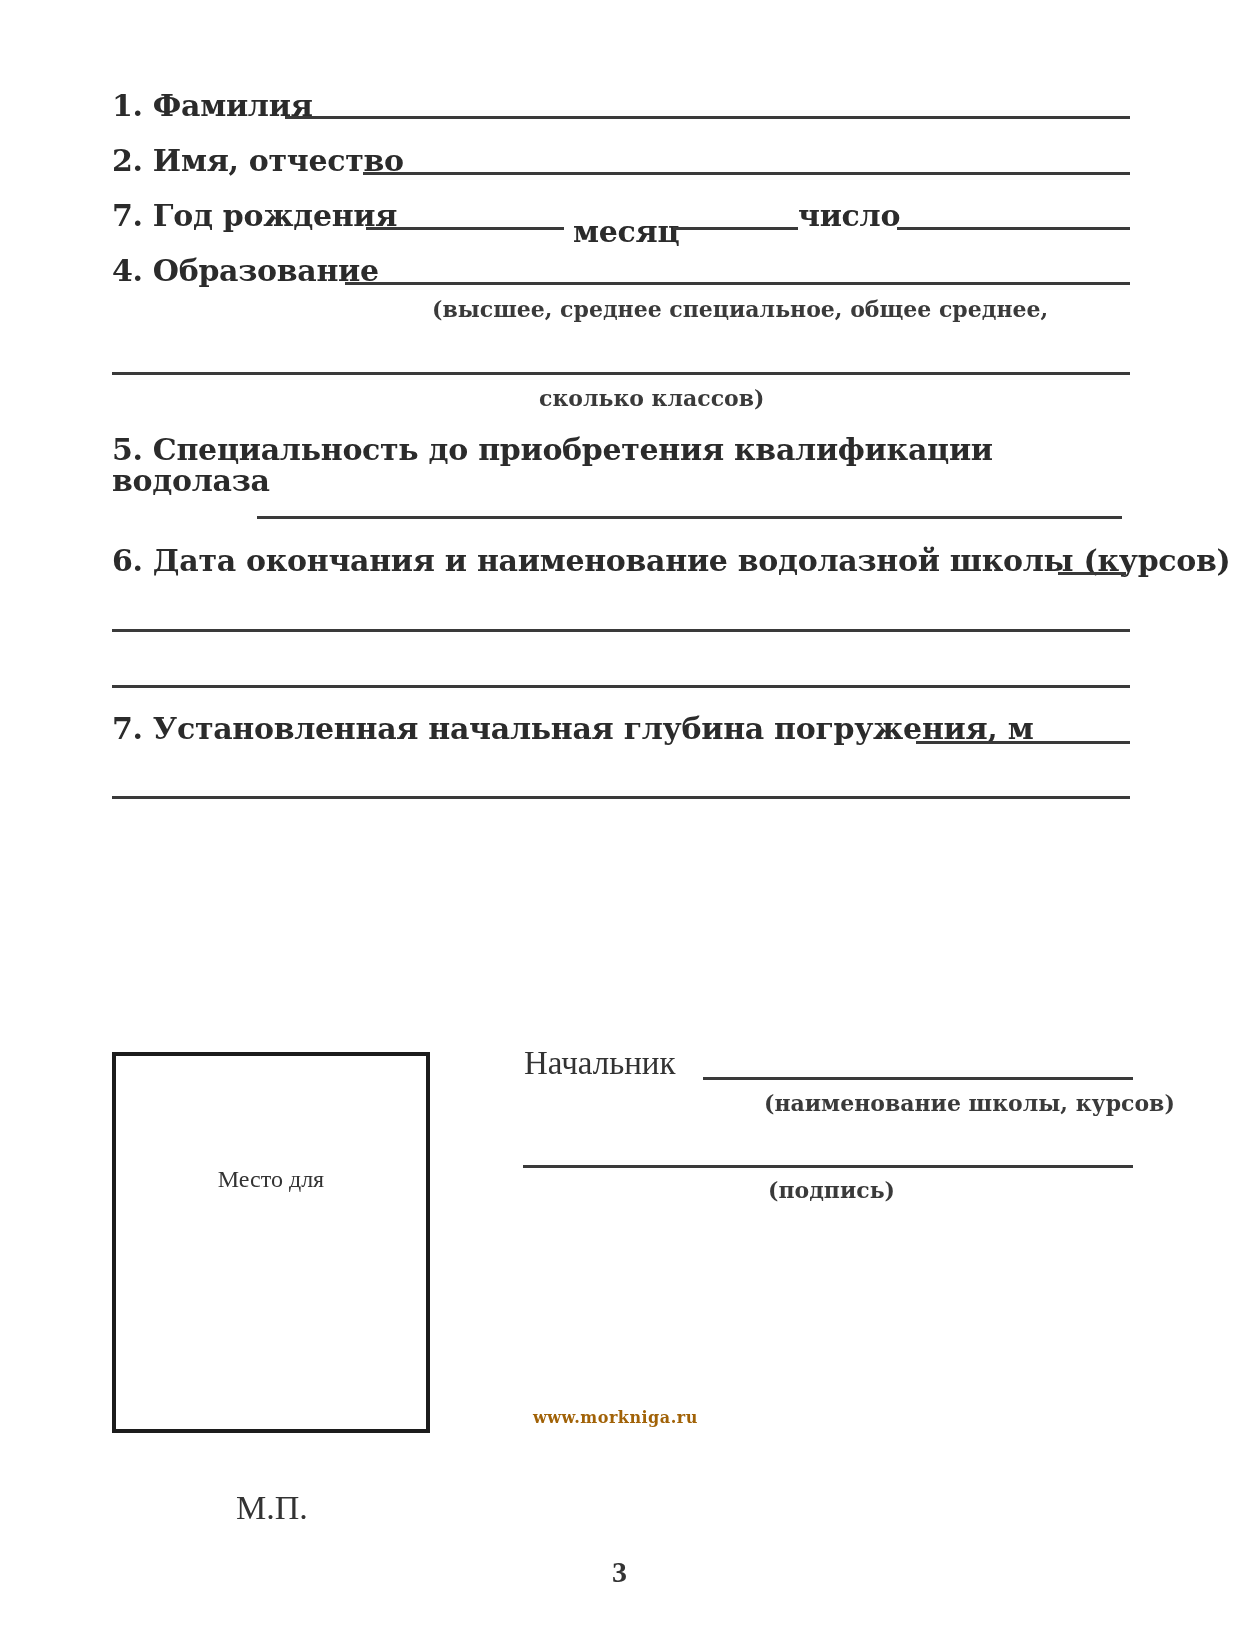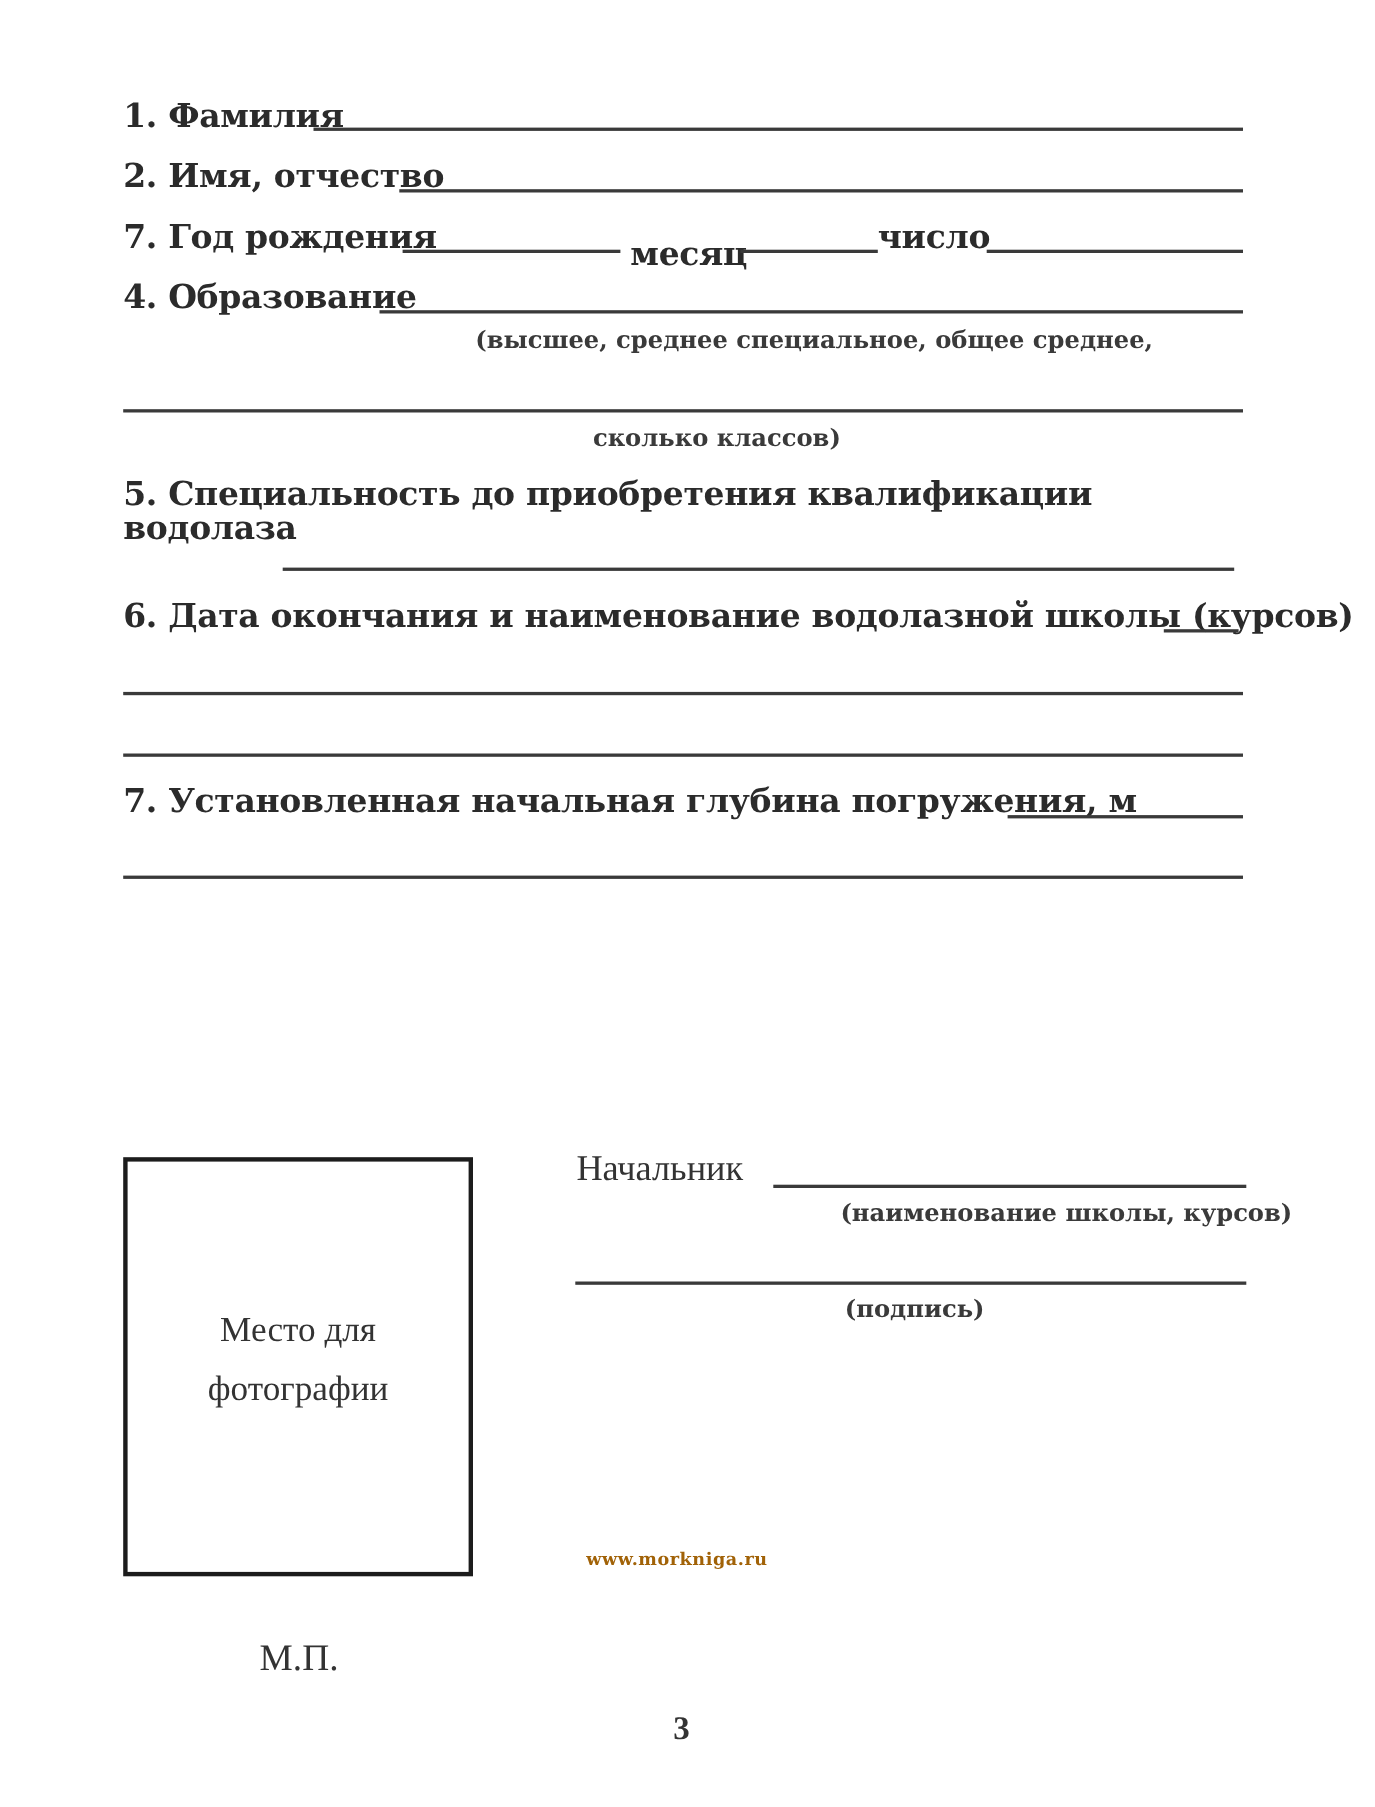--- a/index.html
+++ b/index.html
@@ -5,21 +5,21 @@
   html, body { margin:0; padding:0; background:#ffffff; }
   body { width:1250px; height:1643px; position:relative; overflow:hidden;
          font-family:"DejaVu Serif", "Liberation Serif", serif; color:#2b2b2b; }
   .t { position:absolute; white-space:nowrap; }
   .lbl { font-size:30px; font-weight:bold; letter-spacing:-0.3px; }
   .hint { font-size:22px; font-weight:bold; color:#3a3a3a; }
   .line { position:absolute; height:0; border-top:3px solid #3a3a3a; }
   .photo-box { position:absolute; left:112px; top:1052px; width:318px; height:381px;
                border:4px solid #1c1c1c; box-sizing:border-box; }
   .photo-text { position:absolute; left:0; width:100%; text-align:center;
-                font-family:"Liberation Serif", serif; font-size:32px; color:#333;margin-top:24px; }
+                font-family:"Liberation Serif", serif; font-size:24px; color:#333; }
   .mp { font-family:"Liberation Serif", serif; font-size:34px; color:#333; }
   .chief { font-family:"Liberation Serif", serif; font-size:33px; color:#333; }
   .watermark { font-size:16px; font-weight:bold; color:#a16207; letter-spacing:0.5px; }
   .pagenum { font-family:"Liberation Serif", serif; font-size:30px; font-weight:bold; color:#333; }
 </style>
 </head>
 <body>
 
 <div class="t lbl" style="left:112px; top:88px;">1. Фамилия</div>
 <div class="line" style="left:285px; top:116px; width:845px;"></div>
@@ -48,21 +48,20 @@
 <div class="line" style="left:1058px; top:572px; width:68px;"></div>
 <div class="line" style="left:112px; top:629px; width:1018px;"></div>
 <div class="line" style="left:112px; top:685px; width:1018px;"></div>
 
 <div class="t lbl" style="left:112px; top:711px;">7. Установленная начальная глубина погружения, м</div>
 <div class="line" style="left:916px; top:741px; width:214px;"></div>
 <div class="line" style="left:112px; top:796px; width:1018px;"></div>
 
 <div class="photo-box">
   <div class="photo-text" style="top:110px;">Место для</div>
-  <div class="photo-text" style="top:164px;">фотографии</div>
 </div>
 <div class="t mp" style="left:236px; top:1450px;margin-top:39px;">М.П.</div>
 
 <div class="t chief" style="left:524px; top:1045px;">Начальник</div>
 <div class="line" style="left:703px; top:1077px; width:430px;"></div>
 <div class="t hint" style="left:764px; top:1090px;">(наименование школы, курсов)</div>
 <div class="line" style="left:523px; top:1165px; width:610px;"></div>
 <div class="t hint" style="left:768px; top:1177px;">(подпись)</div>
 
 <div class="t watermark" style="left:533px; top:1408px;">www.morkniga.ru</div>

